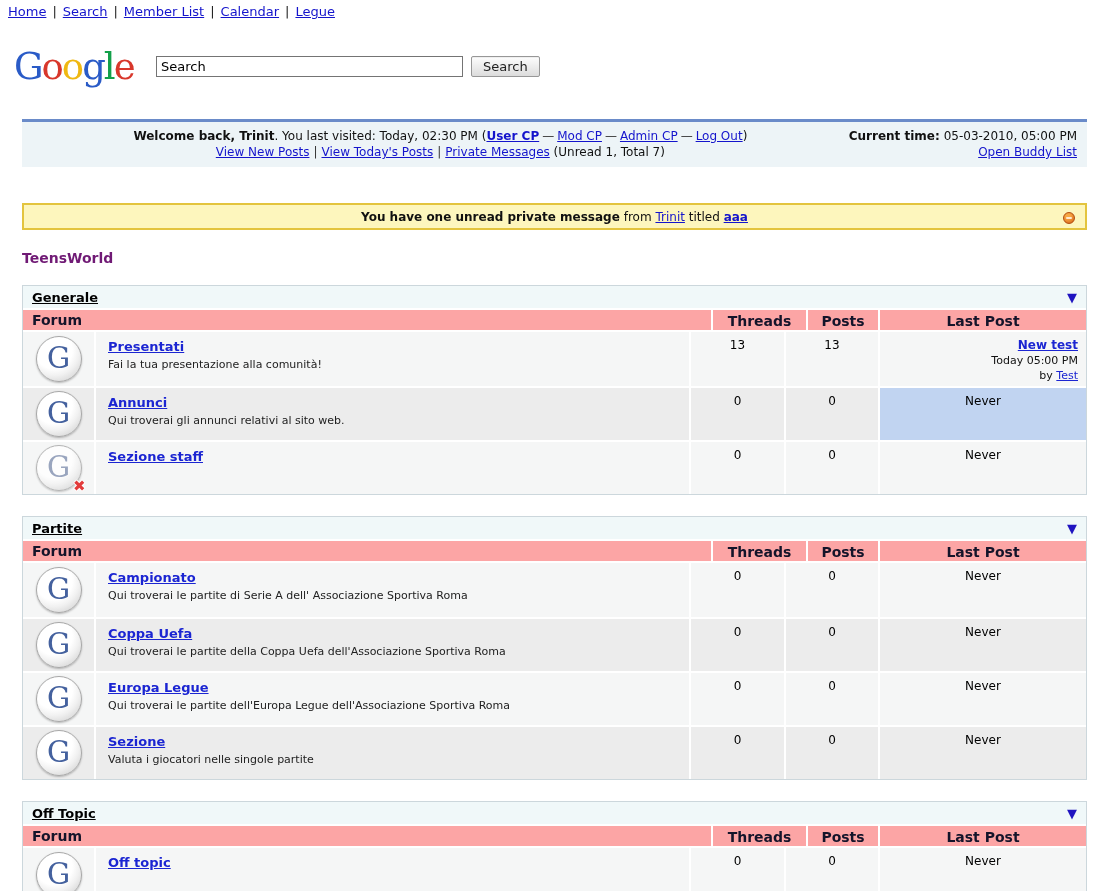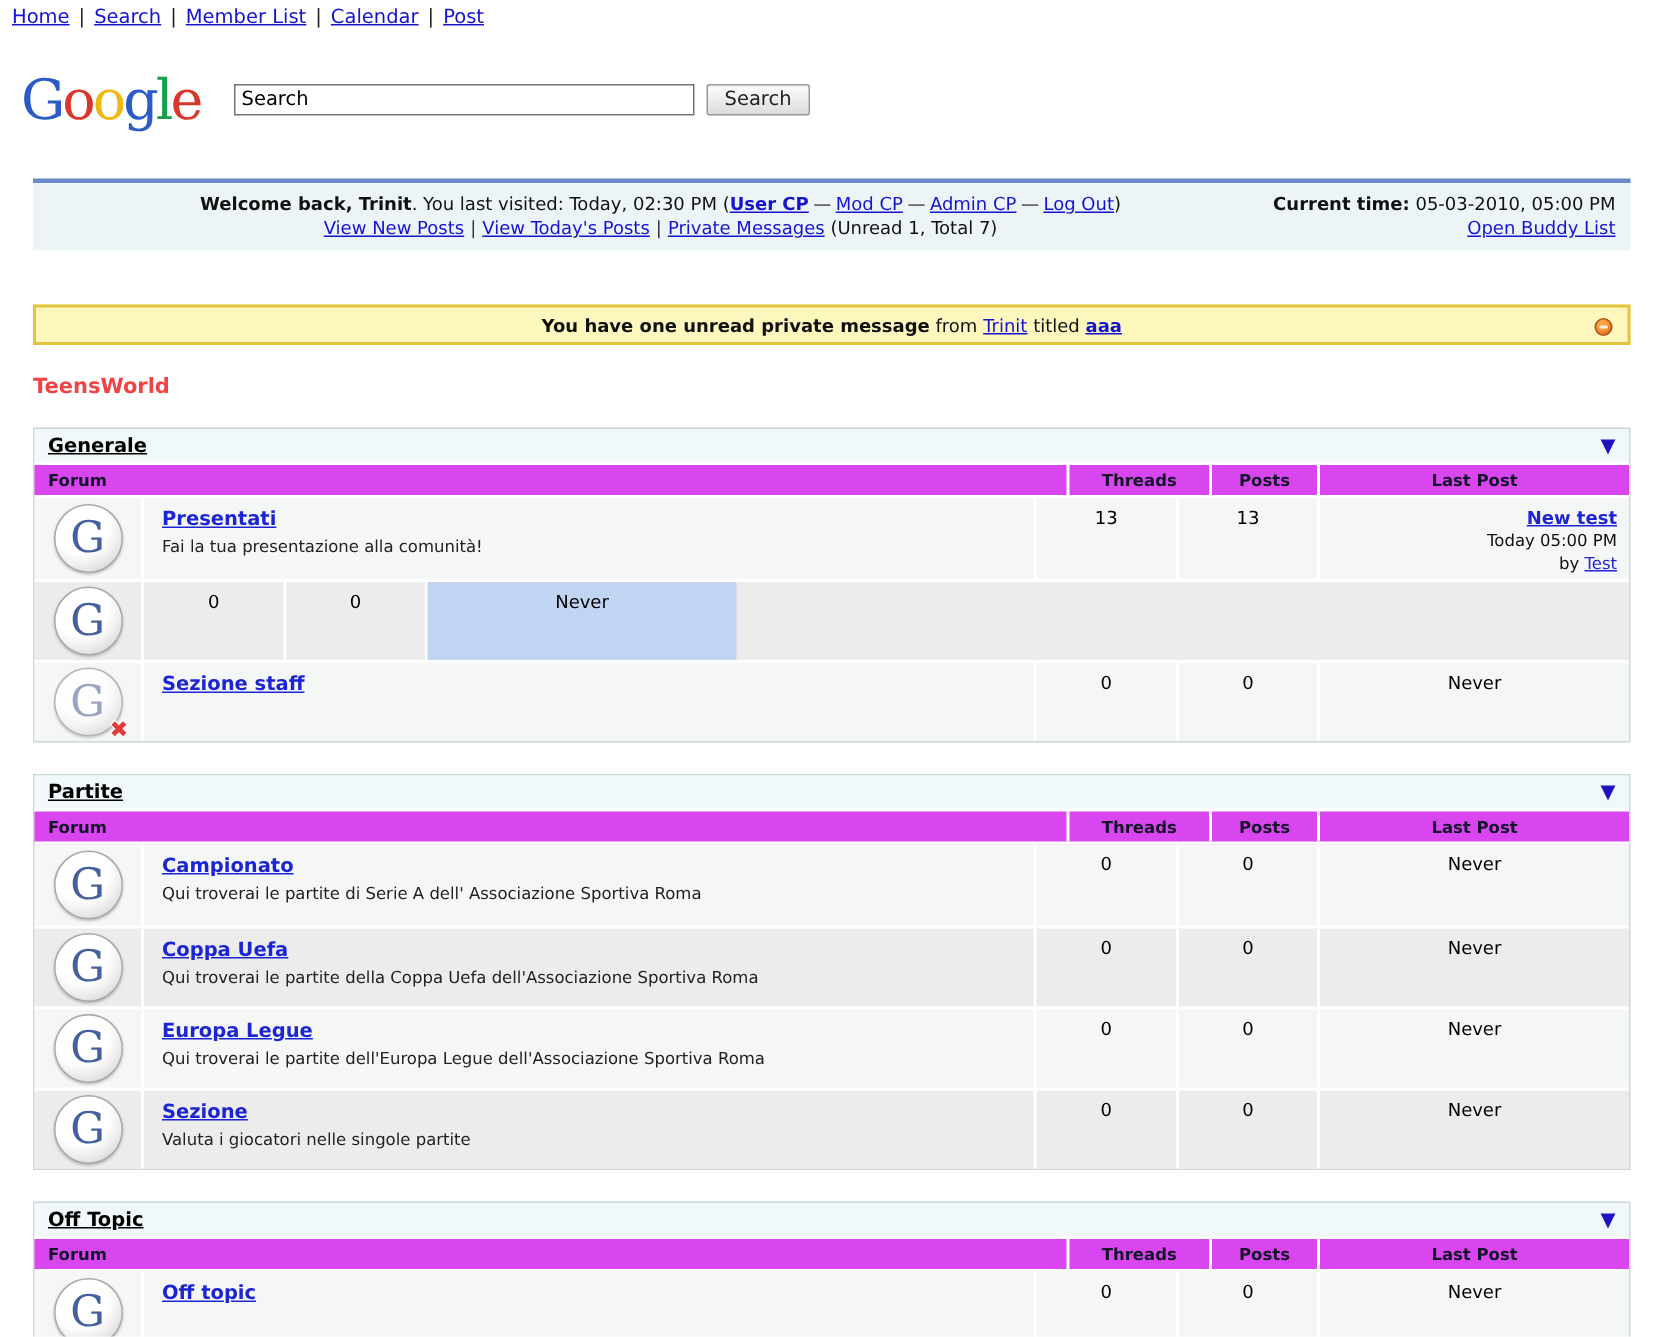--- a/index.html
+++ b/index.html
@@ -36,32 +36,32 @@
   
   .alert { margin:36px 22px 0 22px; background:#fdf6bd; border:2px solid #e3c43e;
            height:27px; display:flex; align-items:center; justify-content:center; position:relative; }
   .alert a { color:#1414cc; text-decoration:underline; }
   .dismiss { position:absolute; right:10px; top:7px; width:12px; height:12px; border-radius:50%;
              background:radial-gradient(circle at 40% 32%, #f7a845 25%, #e8852c 60%, #c65a14 100%);
              border:1px solid #b34d10; display:flex; align-items:center; justify-content:center; }
   .dismiss .dash { width:6px; height:2px; background:#ffe9cf; border-radius:1px; }
 
   
-  .boardtitle { margin:20px 0 0 22px; font-size:14px; font-weight:bold; color:#ef4444; }
+  .boardtitle { margin:20px 0 0 22px; font-size:14px; font-weight:bold; color:#701a75; }
 
   
   .sections { margin:19px 22px 0 22px; }
   .section { border:1px solid #ccd7dc; margin-bottom:21px; background:#fff; }
   .cat-header { height:24px; background:#f0f8f9; border-bottom:2px solid #fff;
                 display:flex; align-items:center; padding:0 9px;gap:15px; }
   .cat-title { font-size:13px; font-weight:bold; color:#000; text-decoration:underline; }
   .collapse { margin-left:auto; font-size:13px; line-height:1; }
 
-  .col-header { display:flex; background:#d946ef; height:22px; align-items:center;
-                font-weight:bold; font-size:11px; color:#14142a; border-bottom:2px solid #fff; }
+  .col-header { display:flex; background:#fca5a5; height:22px; align-items:center;
+                font-weight:bold; font-size:14px; color:#14142a; border-bottom:2px solid #fff; }
   .ch-forum { flex:1; padding-left:9px; text-align:left; }
   .ch-threads { width:95px; text-align:center; border-left:2px solid #fff; align-self:stretch; line-height:22px; }
   .ch-posts { width:72px; text-align:center; border-left:2px solid #fff; align-self:stretch; line-height:22px; }
   .ch-last { width:208px; text-align:center; border-left:2px solid #fff; align-self:stretch; line-height:22px; }
 
   .frow { display:flex; min-height:54px; }
   .frow.light { background:#f5f6f6; }
   .frow.dark { background:#ececec; }
   .frow + .frow { border-top:2px solid #fff; }
   .cell { }
@@ -91,21 +91,21 @@
   .closedrow .gicon { opacity:0.85; }
   .closedrow .gletter { color:#8a97b5; }
   .xbadge { position:absolute; bottom:-3px; right:-4px; color:#e23b3b; font-weight:bold; font-size:15px; line-height:1;
             text-shadow:-1px 0 #fff,1px 0 #fff,0 -1px #fff,0 1px #fff; display:none; }
   .closedrow .xbadge { display:block; }
 </style>
 </head>
 <body>
 
 <div class="topnav">
-  <a>Home</a><span class="navsep">|</span><a>Search</a><span class="navsep">|</span><a>Member List</a><span class="navsep">|</span><a>Calendar</a><span class="navsep">|</span><a>Post</a>
+  <a>Home</a><span class="navsep">|</span><a>Search</a><span class="navsep">|</span><a>Member List</a><span class="navsep">|</span><a>Calendar</a><span class="navsep">|</span><a>Legue</a>
 </div>
 
 <div class="searchrow">
   <div class="glogo"><span style="color: rgb(42, 91, 199);">G</span><span style="color: rgb(216, 55, 43);">o</span><span style="color: rgb(239, 184, 18);">o</span><span style="color: rgb(42, 91, 199);">g</span><span style="color: rgb(19, 160, 74);">l</span><span style="color: rgb(216, 55, 43);">e</span></div>
   <input class="sinput" value="Search" style="">
   <button class="sbtn">Search</button>
 </div>
 
 <div class="welcomebar">
   <div class="wb-left">
@@ -163,20 +163,24 @@
     </div>
 
     <div class="frow dark hl">
       <div class="cell icon-cell">
           <span class="iconwrap">
             <span class="gicon">
               <span class="gletter">G</span>
             </span>
           </span>
         </div>
+      <div class="cell forum-cell">
+        <a class="fname">Annunci</a>
+        <div class="fdesc">Qui troverai gli annunci relativi al sito web.</div>
+      </div>
       <div class="cell num-cell">0</div>
       <div class="cell num-cell posts">0</div>
       <div class="cell last-cell">Never</div>
     </div>
 
     <div class="frow light closedrow">
       <div class="cell icon-cell">
           <span class="iconwrap">
             <span class="gicon">
               <span class="gletter">G</span>

